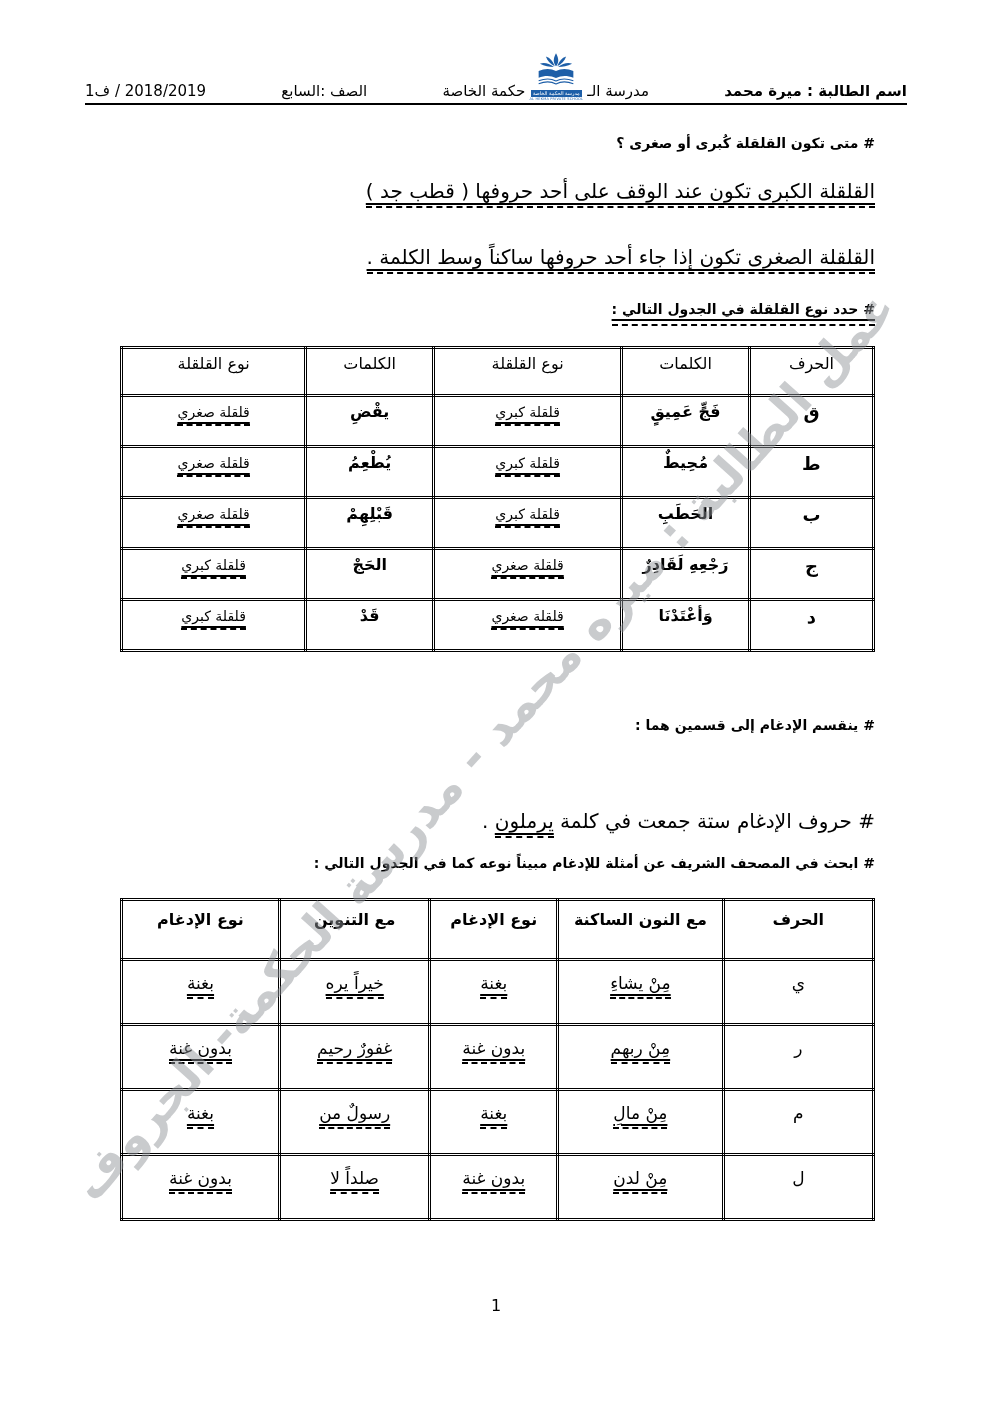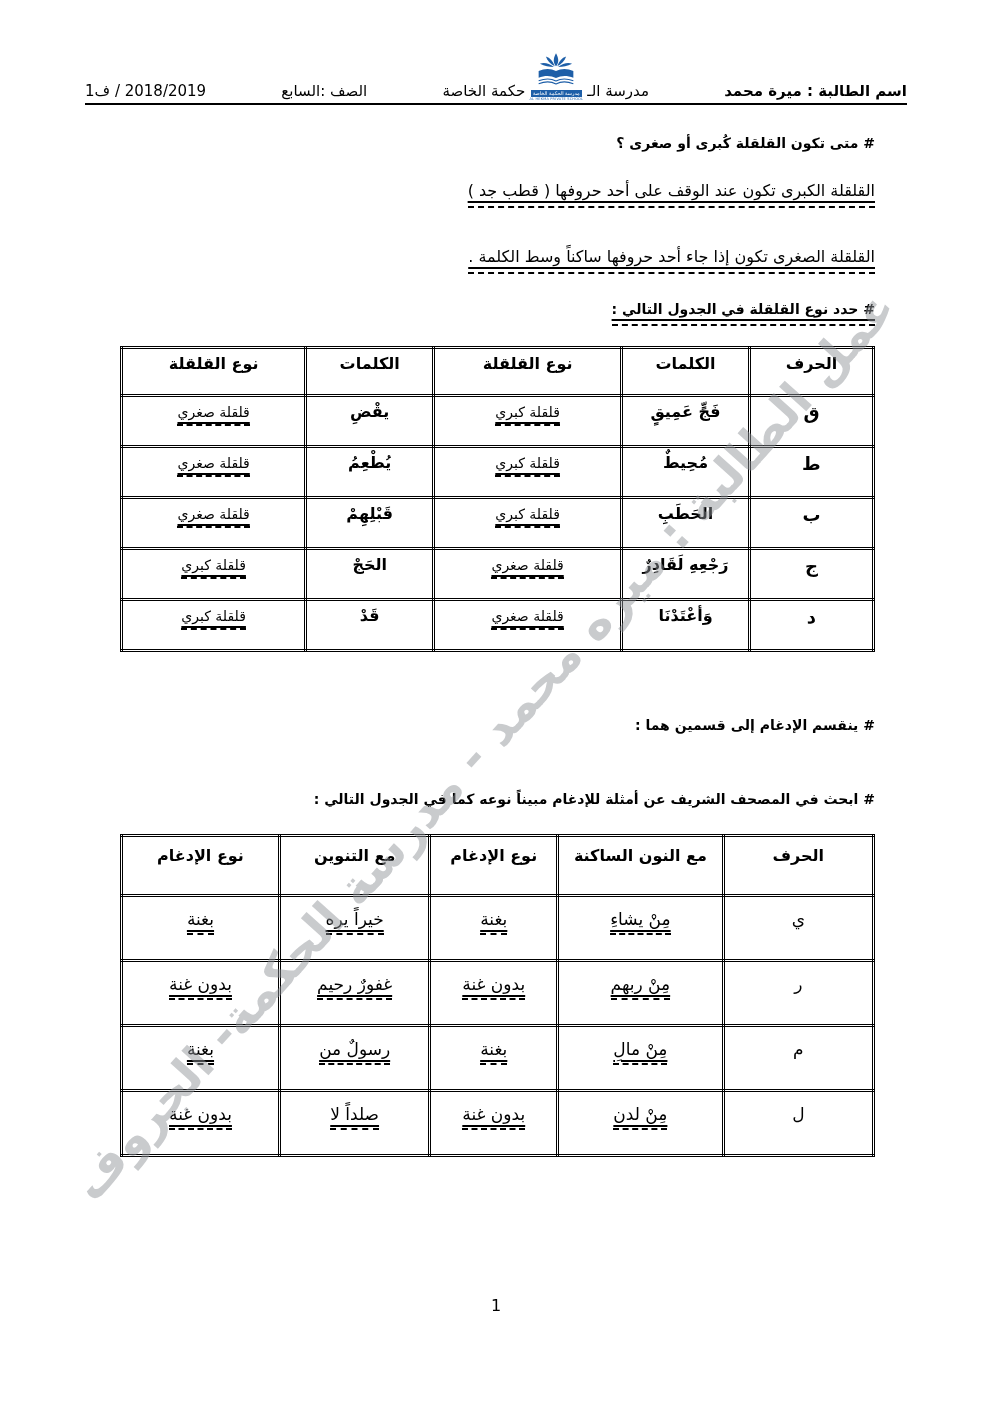--- a/index.html
+++ b/index.html
@@ -17,42 +17,42 @@
   }
   .hdr .bold { font-weight: bold; }
   .hdr-school { display: inline-flex; align-items: flex-end; gap: 2px; }
   .logo { display: inline-flex; flex-direction: column; align-items: center; width: 58px; position: relative; top: 2px; }
   .logo-banner { background: #1e5fa8; color: #fff; font-size: 5px; line-height: 7px; padding: 0 2px; white-space: nowrap; }
   .logo-latin  { color: #1e5fa8; font-size: 3.5px; line-height: 5px; white-space: nowrap; letter-spacing: .2px; }
   
   .content { margin: 0 117px 0 120px; text-align: right; }
   .bold { font-weight: bold; }
   .title { font-size: 14px; line-height: 22px; }
-  .line  { font-size: 16px;  line-height: 22px; }
+  .line  { font-size: 20px;  line-height: 22px; }
   .u-ans {
     display: inline-block;
     text-decoration: underline; text-decoration-thickness: 1.5px; text-underline-offset: 5px;
     border-bottom: 2px dashed #000; padding-bottom: 4px;
   }
   .mt-q1     { margin-top: 27px; }
   .mt-a1     { margin-top: 26px; }
   .mt-a2     { margin-top: 38px; }
   .mt-q2     { margin-top: 24px; }
   .mt-t1     { margin-top: 20px; }
   .mt-split  { margin-top: 62px; }
   .mt-items  { margin-top: 38px; }
   .mt-let    { margin-top: 36px; }
   .mt-search { margin-top: 14px; }
   .mt-t2     { margin-top: 24px; }
   .items-row { display: flex; justify-content: space-between; font-size: 16px; }
   .items-row .num { margin-inline-end: 5px; }
   
   table { width: 100%; border-collapse: collapse; table-layout: fixed; }
   th, td { border: 3px double #000; text-align: center; vertical-align: top; padding-top: 5px; }
-  .t1 th { height: 48px; font-size: 16px; font-weight: bold; margin-top: 47px; }
+  .t1 th { height: 48px; font-size: 16px; font-weight: normal; margin-top: 47px; }
   .t1 td { height: 51px; }
   .t1 .c-letter { font-size: 18px; font-weight: bold; }
   .t1 .c-word   { font-size: 16px; font-weight: bold; }
   .t1 .c-ans    { font-size: 14px; font-weight: normal; padding-top: 7px; }
   .t2 th { height: 60px; font-size: 16px; font-weight: bold; padding-top: 9px; }
   .t2 td { height: 65px; padding-top: 12px; }
   .t2 .c-letter { font-size: 17px; font-weight: normal; }
   .t2 .c-ans    { font-size: 17px; font-weight: normal; }
   
   .pagenum { position: absolute; bottom: 88px; left: 0; width: 100%; text-align: center; font-size: 16px; }
@@ -167,20 +167,25 @@
           <td class="c-ans"><span class="u-ans">قلقلة كبري</span></td>
         </tr>
       </tbody>
     </table>
 
     <p class="title bold mt-split"># ينقسم الإدغام إلى قسمين هما :</p>
 
     <div class="items-row mt-items">
     </div>
 
+    <p class="line mt-let">
+      <span># حروف الإدغام ستة جمعت في كلمة </span>
+      <span class="u-ans">يرملون</span>
+      <span> .</span>
+    </p>
 
     <p class="title bold mt-search"># ابحث في المصحف الشريف عن أمثلة للإدغام مبيناً نوعه كما في الجدول التالي :</p>
 
     <table class="t2 mt-t2">
       <colgroup>
         <col style="width:20%">
           <col style="width:22%">
           <col style="width:17%">
           <col style="width:20%">
           <col style="width:21%">

